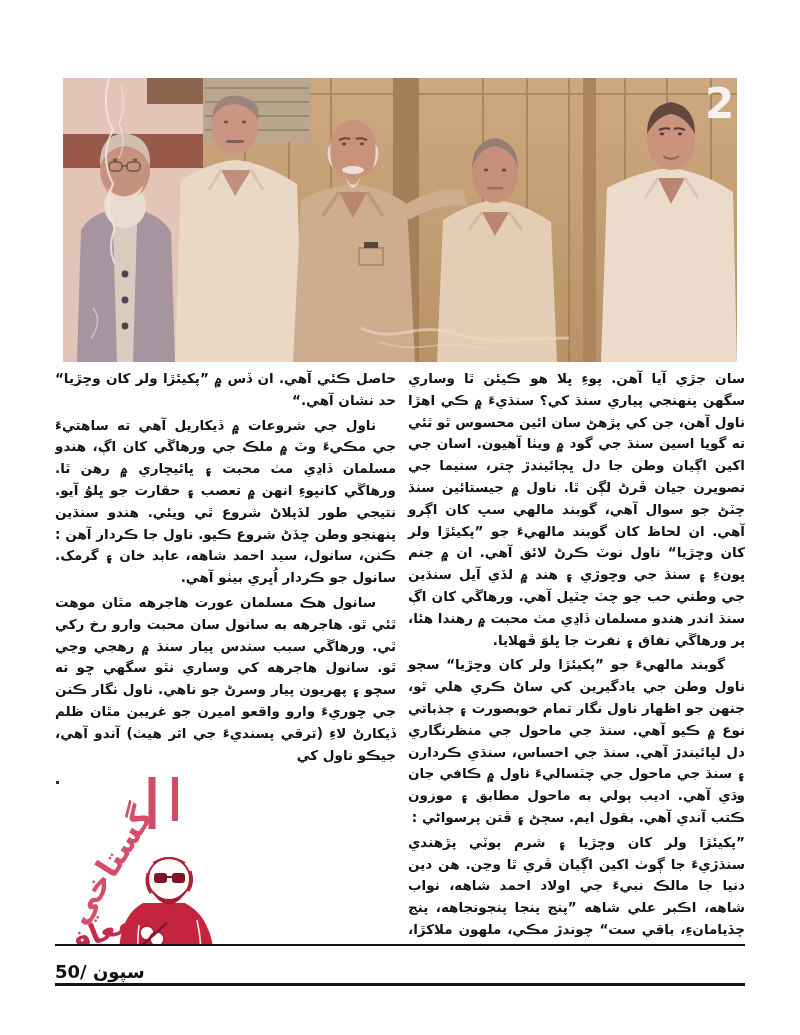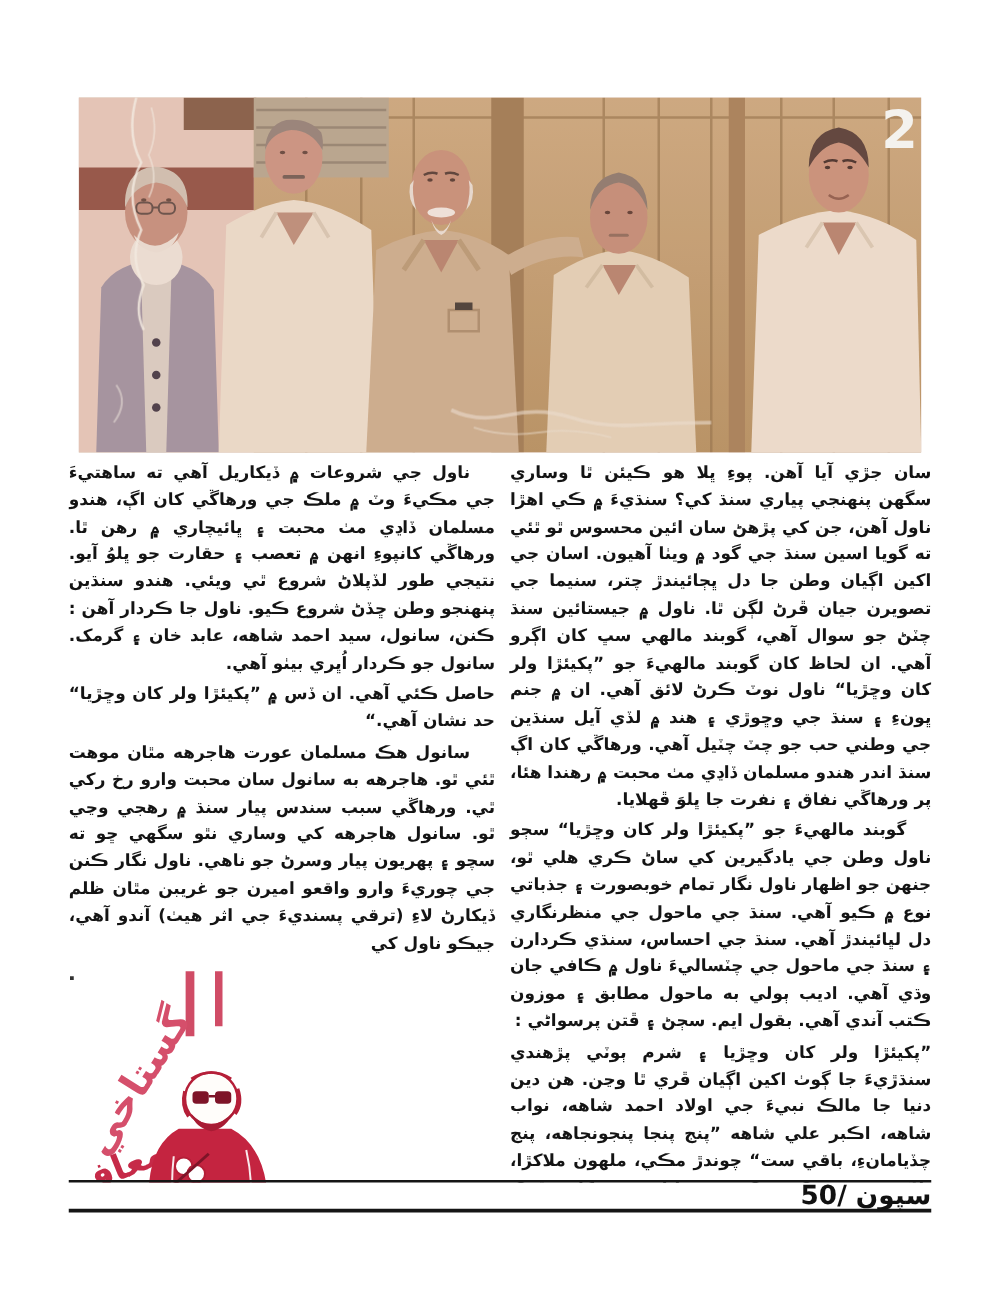--- a/index.html
+++ b/index.html
@@ -39,23 +39,23 @@
   }
   .illustration svg{display:block;}
   
   .footer{
     position:absolute;left:55px;top:944px;width:690px;
   }
   .rule{background:#151515;width:100%;}
   .rule.top{height:2px;}
   .rule.bottom{height:3px;}
   .footer-text{
-    direction:rtl;text-align:right;
-    font-size:21px;font-weight:700;color:#111;
-    padding:1px 0 2px 0;line-height:18px;
+    direction:rtl;text-align:left;
+    font-size:18px;font-weight:700;color:#111;
+    padding:1px 0 2px 0;line-height:18px;margin-top:16px;
   }
 </style>
 </head>
 <body>
 
 <div class="page">
 
   <figure class="photo" style="margin:0">
     <svg viewBox="0 0 674 284" width="674" height="284">
       <defs>
@@ -178,22 +178,22 @@
 
   <div class="columns" dir="rtl">
 
     <div class="col col-right">
       <p class="p">سان جڙي آيا آهن. پوءِ ڀلا هو ڪيئن ٿا وساري سگهن پنهنجي پياري سنڌ کي؟ سنڌيءَ ۾ ڪي اهڙا ناول آهن، جن کي پڙهڻ سان ائين محسوس ٿو ٿئي ته گويا اسين سنڌ جي گود ۾ ويٺا آهيون. اسان جي اکين اڳيان وطن جا دل ڀڄائيندڙ چتر، سنيما جي تصويرن جيان ڦرڻ لڳن ٿا. ناول ۾ جيستائين سنڌ چٽڻ جو سوال آهي، گوبند مالهي سڀ کان اڳرو آهي. ان لحاظ کان گوبند مالهيءَ جو ”پکيئڙا ولر کان وڇڙيا“ ناول نوٽ ڪرڻ لائق آهي. ان ۾ جنم ڀونءِ ۽ سنڌ جي وڇوڙي ۽ هند ۾ لڏي آيل سنڌين جي وطني حب جو چٽ چٽيل آهي. ورهاڱي کان اڳ سنڌ اندر هندو مسلمان ڏاڍي مٺ محبت ۾ رهندا هئا، پر ورهاڱي نفاق ۽ نفرت جا ڀلوَ ڦهلايا.</p>
       <p class="p indent">گوبند مالهيءَ جو ”پکيئڙا ولر کان وڇڙيا“ سڄو ناول وطن جي يادگيرين کي ساڻ ڪري هلي ٿو، جنهن جو اظهار ناول نگار تمام خوبصورت ۽ جذباتي نوع ۾ ڪيو آهي. سنڌ جي ماحول جي منظرنگاري دل لڀائيندڙ آهي. سنڌ جي احساس، سنڌي ڪردارن ۽ سنڌ جي ماحول جي چٽساليءَ ناول ۾ ڪافي جان وڌي آهي. اديب ٻولي به ماحول مطابق ۽ موزون ڪتب آندي آهي. بقول ايم. سڄڻ ۽ ڦتن پرسواڻي :</p>
       <p class="p">”پکيئڙا ولر کان وڇڙيا ۽ شرم ٻوٽي پڙهندي سنڌڙيءَ جا ڳوٺ اکين اڳيان ڦري ٿا وڃن. هن دين دنيا جا مالڪ نبيءَ جي اولاد احمد شاهه، نواب شاهه، اڪبر علي شاهه ”پنج پنجا پنجونجاهه، پنج چڏيامانءِ، باقي ست“ چوندڙ مڪي، ملهون ملاکڙا، تلاءَ تي ٽينڊڙ ڪڍي ڪڍي، ڀمراٽا ۽ سپ کان وڏيڪ شمن ڳلي جي ڀڳت، ڪير وساري؟ تنهن ۾ ڳوٺن جي سياسي جيون بيان ڪرڻ ۾ هن خاص ماهريت</p>
     </div>
 
     <div class="col col-left">
+      <p class="p">حاصل ڪئي آهي. ان ڏس ۾ ”پکيئڙا ولر کان وڇڙيا“ حد نشان آهي.“</p>
       <p class="p indent">ناول جي شروعات ۾ ڏيکاريل آهي ته ساهتيءَ جي مڪيءَ وٽ ۾ ملڪ جي ورهاڱي کان اڳ، هندو مسلمان ڏاڍي مٺ محبت ۽ ڀائيچاري ۾ رهن ٿا. ورهاڱي کانپوءِ انهن ۾ تعصب ۽ حقارت جو ڀلوُ آيو. نتيجي طور لڏپلاڻ شروع ٿي ويئي. هندو سنڌين پنهنجو وطن ڇڏڻ شروع ڪيو. ناول جا ڪردار آهن : ڪنن، سانول، سيد احمد شاهه، عابد خان ۽ گرمک. سانول جو ڪردار اُڀري بيٺو آهي.</p>
-      <p class="p">حاصل ڪئي آهي. ان ڏس ۾ ”پکيئڙا ولر کان وڇڙيا“ حد نشان آهي.“</p>
       <p class="p indent">سانول هڪ مسلمان عورت هاجرهه مٿان موهت ٿئي ٿو. هاجرهه به سانول سان محبت وارو رخ رکي ٿي. ورهاڱي سبب سندس پيار سنڌ ۾ رهجي وڃي ٿو. سانول هاجرهه کي وساري نٿو سگهي ڇو ته سچو ۽ پهريون پيار وسرڻ جو ناهي. ناول نگار ڪنن جي چوريءَ وارو واقعو اميرن جو غريبن مٿان ظلم ڏيکارڻ لاءِ (ترقي پسنديءَ جي اثر هيٺ) آندو آهي، جيڪو ناول کي</p>
 
       <span class="illustration">
         <svg viewBox="0 0 185 238" width="185" height="238">
           <rect x="1" y="6" width="3" height="3" fill="#333"></rect>
 
           <g stroke="#d04c66" fill="none">
             <path d="M97,2 L97,54" stroke-width="7"></path>
             <path d="M120,2 L120,46" stroke-width="6"></path>
           </g>

